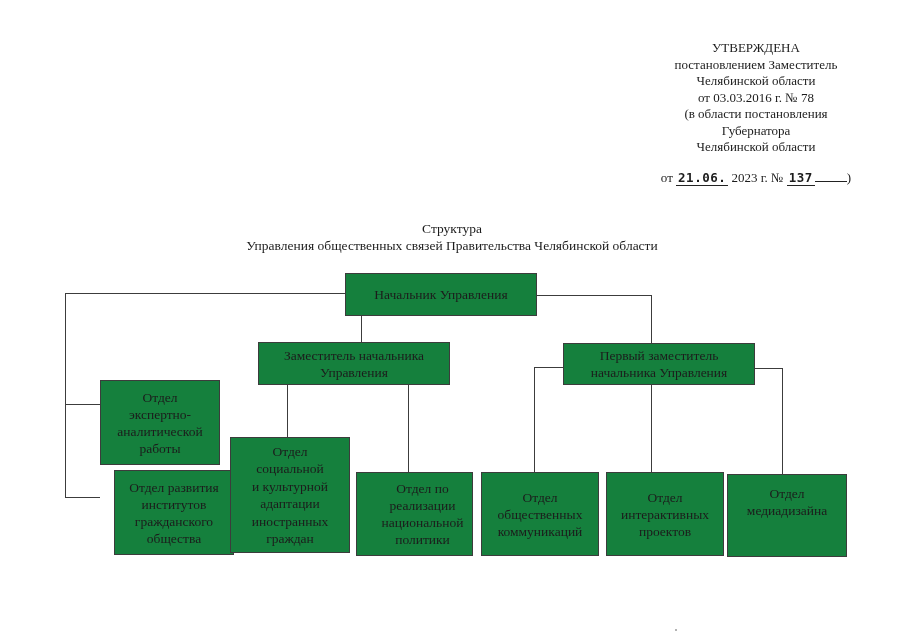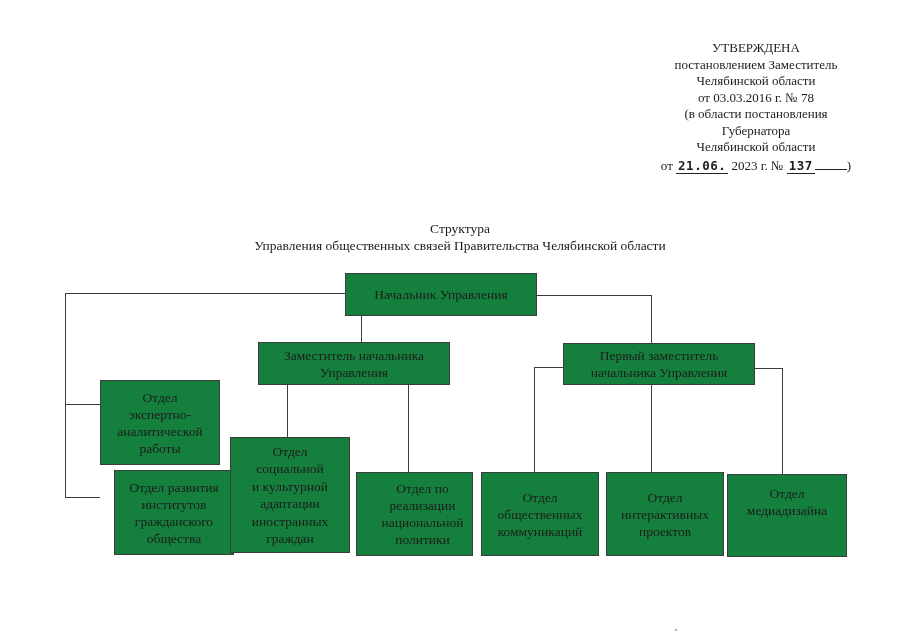--- a/index.html
+++ b/index.html
@@ -7,33 +7,33 @@
     position:relative;width:904px;height:640px;background:#ffffff;
     font-family:"Liberation Serif","DejaVu Serif",serif;color:#1c1c1c;
     overflow:hidden;margin:0 auto;
   }
   
   .approval{
     position:absolute;left:620px;top:40px;width:272px;
     text-align:center;font-size:13px;line-height:16.5px;
   }
   .approval .aline{white-space:nowrap;}
-  .approval .final{white-space:nowrap;margin-top:1px;}
+  .approval .final{white-space:nowrap;margin-top:13px;}
   .typed{
     font-family:"DejaVu Sans Mono","Liberation Mono",monospace;
     font-size:12.5px;font-weight:600;letter-spacing:0.5px;
     border-bottom:1px solid #222;padding:0 2px;
   }
   .fill-ext{
     display:inline-block;width:32px;height:12px;
     border-bottom:1px solid #222;vertical-align:baseline;
   }
   
   .doc-title{
-    position:absolute;left:60px;top:220px;width:800px;
+    position:absolute;left:52px;top:220px;width:800px;
     text-align:center;font-size:13.5px;line-height:17px;
   }
   
   .obox{
     position:absolute;border:1px solid #3c3c3c;background:#15803d;
     display:flex;align-items:center;justify-content:center;
     text-align:center;font-size:13.5px;line-height:17px;
     white-space:pre-line;box-sizing:border-box;
   }
   .b-head        {left:345px;top:273px;width:192px;height:43px;}

